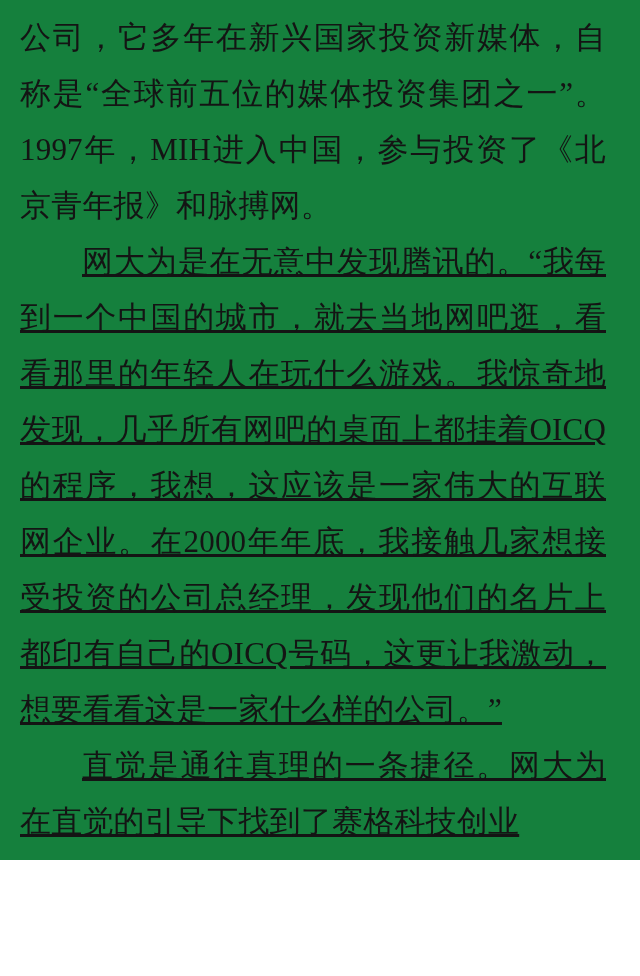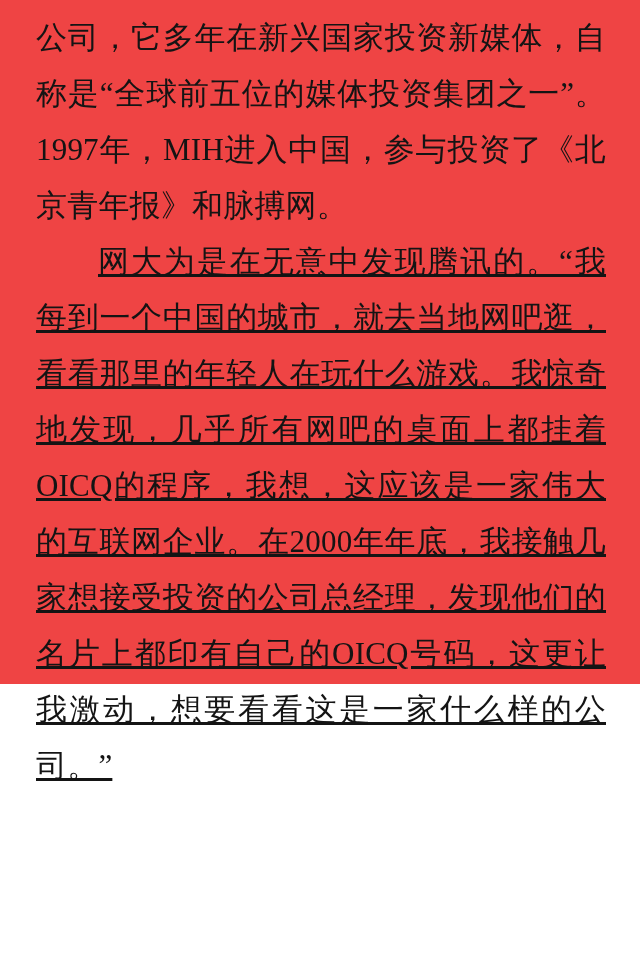--- a/index.html
+++ b/index.html
@@ -9,24 +9,24 @@
   }
   body {
     width: 640px;
     height: 976px;
     overflow: hidden;
     font-family: "Liberation Serif", "DejaVu Serif", serif;
   }
   .page {
     position: relative;
     width: 640px;
-    height: 684px;
-    background: #ef4444;
+    height: 860px;
+    background: #15803d;
     box-sizing: border-box;
-    padding: 10px 34px 0 36px;
+    padding: 10px 34px 0 20px;
   }
   .book-text {
     color: #141414;
     font-size: 31px;
     line-height: 56px;
     letter-spacing: 0.2px;
     text-align: justify;
     text-justify: inter-ideograph;
   }
   .para {
@@ -41,14 +41,15 @@
     margin-top: 0;
   }
 </style>
 </head>
 <body>
 
 <div class="page">
   <div class="book-text">
     <p class="para">公司，它多年在新兴国家投资新媒体，自称是“全球前五位的媒体投资集团之一”。1997年，MIH进入中国，参与投资了《北京青年报》和脉搏网。</p>
     <p class="para indent">网大为是在无意中发现腾讯的。“我每到一个中国的城市，就去当地网吧逛，看看那里的年轻人在玩什么游戏。我惊奇地发现，几乎所有网吧的桌面上都挂着OICQ的程序，我想，这应该是一家伟大的互联网企业。在2000年年底，我接触几家想接受投资的公司总经理，发现他们的名片上都印有自己的OICQ号码，这更让我激动，想要看看这是一家什么样的公司。”</p>
+    <p class="para indent">直觉是通往真理的一条捷径。网大为在直觉的引导下找到了赛格科技创业</p>
   </div>
 </div>
 
 </body></html>

